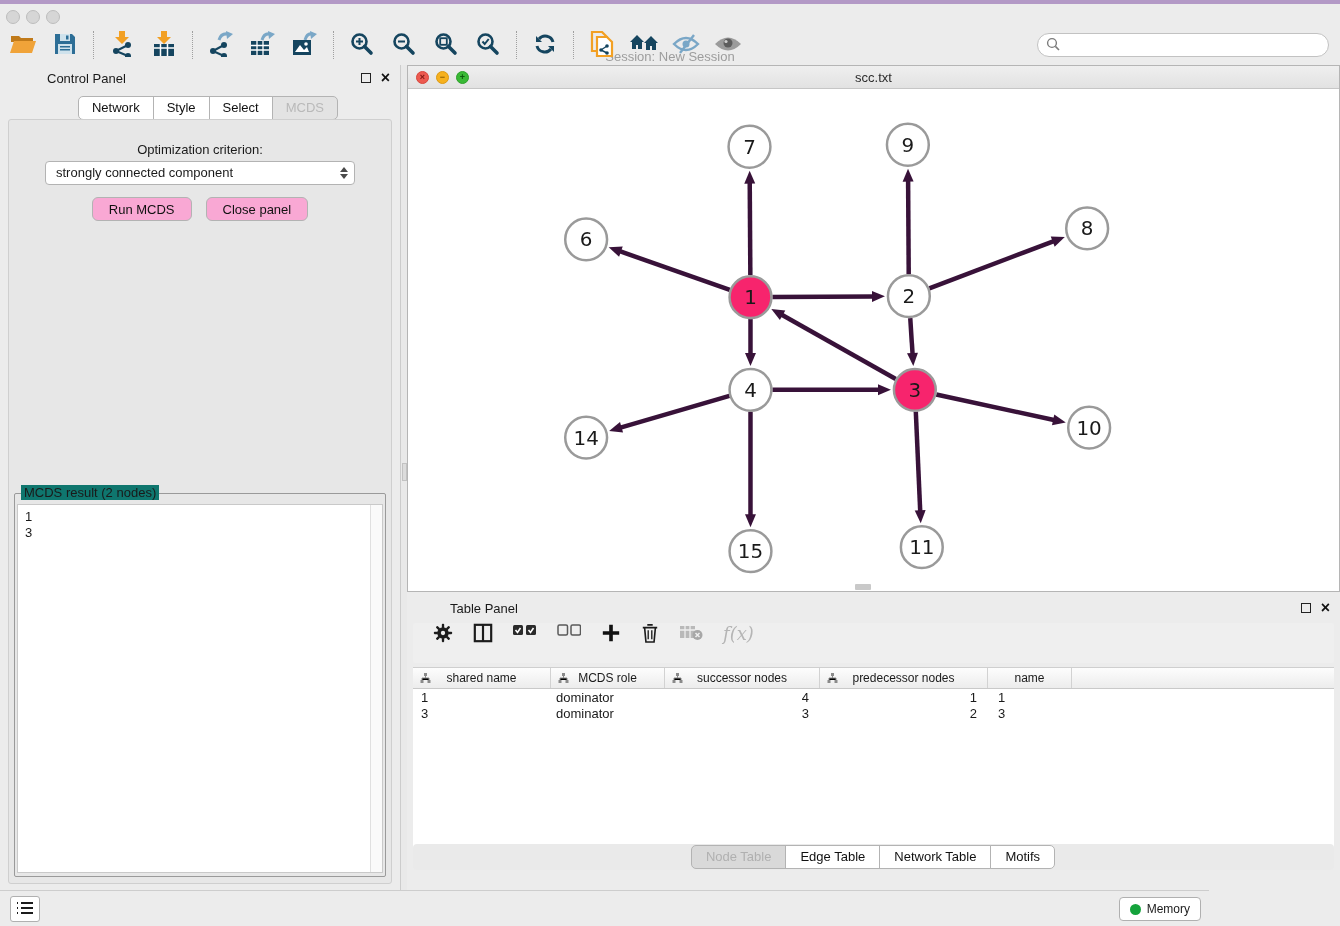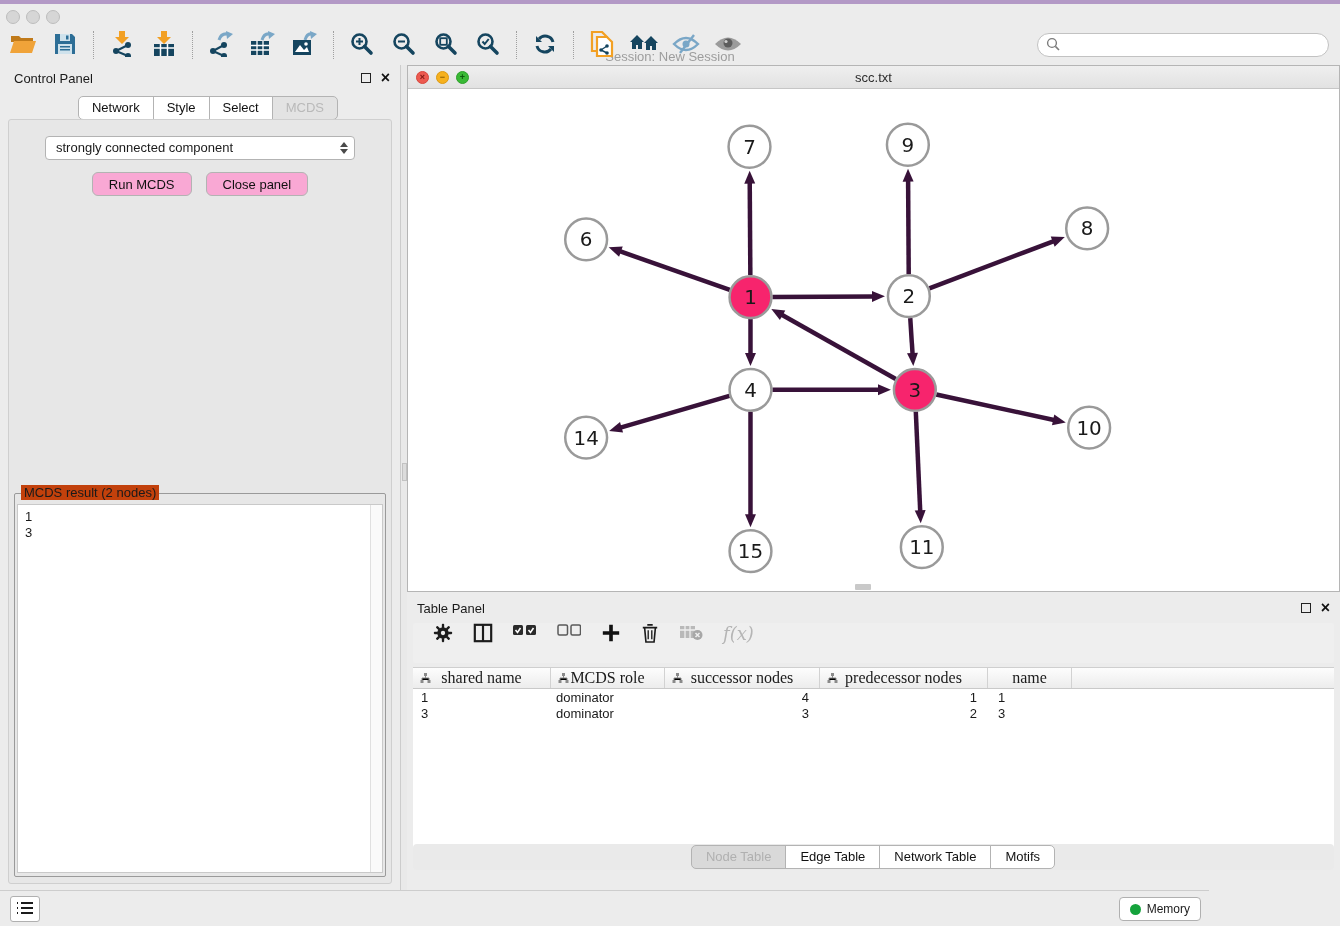--- a/index.html
+++ b/index.html
@@ -14,42 +14,42 @@
 
   
   .toolbar { position:absolute; left:0; top:26px; width:1340px; height:38px; display:flex; align-items:center; padding-left:2px; }
   .tb-btn { width:42px; height:34px; display:flex; align-items:center; justify-content:center; border-radius:4px; }
   .tb-sep { width:1px; height:28px; border-left:1px dotted #9f9f9f; margin:0 7px; }
   .searchbox { margin-left:auto; margin-right:11px; width:292px; height:24px; background:#fff; border:1px solid #c2c2c2; border-radius:12px; display:flex; align-items:center; padding-left:8px; gap:5px; }
   .searchbox input { border:none; outline:none; flex:1; height:20px; font-size:13px; background:transparent; }
 
   
   .control-panel { position:absolute; left:0; top:65px; width:400px; height:825px; background:#ececec; }
-  .panel-head { height:26px; display:flex; align-items:center; padding:0 10px 0 14px; }
+  .panel-head { height:26px; display:flex; align-items:center; padding:0 10px 0 14px;margin-left:33px; }
   .panel-head .ptitle { font-size:13px; color:#1a1a1a; }
   .panel-head .spacer { flex:1; }
   .float-box { width:10px; height:10px; border:1.5px solid #222; margin-right:10px; }
   .close-x { font-weight:bold; font-size:16px; color:#111; line-height:10px; }
   .cp-tabs { position:absolute; left:0; right:0; top:31px; display:flex; justify-content:center; }
   .seg { border:1px solid #b3b3b3; background:#fff; padding:3px 13px 4px; font-size:13px; margin-left:-1px; color:#111; }
   .seg.first { border-radius:5px 0 0 5px; margin-left:16px; }
   .seg.last { border-radius:0 5px 5px 0; }
   .seg.disabled-active { background:#e3e3e3; color:#b9b9b9; border-radius:0 5px 5px 0; }
   .cp-content { position:absolute; left:8px; right:8px; top:54px; bottom:6px; background:#e7e7e7; border:1px solid #cfcfcf; border-radius:3px; }
   .opt-label { text-align:center; margin-top:22px; font-size:13px; }
-  .selectbox { margin:16px auto 0; width:310px; height:24px; background:#fff; border:1px solid #b3b3b3; border-radius:4px; display:flex; align-items:center; padding:0 6px 1px 10px; }
+  .selectbox { margin:4px auto 0; width:310px; height:24px; background:#fff; border:1px solid #b3b3b3; border-radius:4px; display:flex; align-items:center; padding:0 6px 1px 10px; }
   .selectbox .sel-text { flex:1; font-size:13px; }
   .stepper { display:flex; flex-direction:column; gap:2px; align-items:center; }
   .stepper i { width:0; height:0; border-left:4px solid transparent; border-right:4px solid transparent; }
   .stepper .up { border-bottom:5px solid #4a4a4a; }
   .stepper .dn { border-top:5px solid #4a4a4a; }
   .btn-row { display:flex; justify-content:center; gap:14px; margin-top:12px; }
   .pushbtn { background:#f9a8d4; border:1px solid #b3b3b3; border-radius:6px; height:24px; padding:0 16px; font-size:13px; display:flex; align-items:center; color:#111; }
   .result-group { position:absolute; left:5px; right:5px; top:373px; bottom:6px; border:1px solid #9a9a9a; border-radius:2px; }
-  .result-legend { position:absolute; left:6px; top:-9px; background:#c2410c; padding:0 3px; font-size:13px; }
+  .result-legend { position:absolute; left:6px; top:-9px; background:#0f766e; padding:0 3px; font-size:13px; }
   .result-area { position:absolute; left:2px; right:2px; top:10px; bottom:3px; background:#fff; border:1px solid #c9c9c9; overflow:hidden; }
   .result-line { font-size:13px; padding:0 0 0 7px; line-height:16px; }
   .result-line:first-child { padding-top:4px; }
   .result-scroll { position:absolute; right:0; top:0; bottom:0; width:12px; background:#fafafa; border-left:1px solid #e0e0e0; }
 
   
   .v-divider { position:absolute; left:400px; top:65px; width:7px; height:825px; background:#e9e9e9; border-left:1px solid #cccccc; }
   .v-grip { position:absolute; left:1px; top:398px; width:5px; height:18px; background:#dcdcdc; border:1px solid #c2c2c2; }
 
   
@@ -65,21 +65,21 @@
   .nw-canvas svg { position:absolute; left:0; top:0; width:100%; height:100%; }
   .nw-grip { position:absolute; left:447px; bottom:1px; width:16px; height:6px; background:#c9c9c9; border-radius:1px; }
 
   
   .table-panel { position:absolute; left:407px; top:595px; width:933px; height:291px; background:#ececec; }
   .tp-toolbar { margin:2px 6px 0; height:40px; background:#efefef; border-radius:2px; display:flex; align-items:flex-start; gap:20px; padding-left:20px; }
   .tp-icon { display:flex; align-items:center; justify-content:center; }
   .fx { font-family:"DejaVu Serif","Liberation Serif",serif; font-style:italic; font-size:18px; color:#b5b5b5; }
   .tp-table { margin:4px 6px 0; background:#fff; border-top:1px solid #cfcfcf; height:186px; position:relative; }
   .thead { display:flex; height:21px; background:linear-gradient(#fdfdfd,#ececec); border-bottom:1px solid #c9c9c9; }
-  .th { display:flex; align-items:center; justify-content:center; gap:6px; border-right:1px solid #d2d2d2; font-size:16px; color:#1a1a1a; position:relative;font-family:Liberation Serif, serif; }
+  .th { display:flex; align-items:center; justify-content:center; gap:6px; border-right:1px solid #d2d2d2; font-size:12px; color:#1a1a1a; position:relative; }
   .th svg { position:absolute; left:7px; }
   .c0{width:138px;} .c1{width:114px;} .c2{width:155px;} .c3{width:168px;} .c4{width:84px;}
   .trow { display:flex; height:16px; align-items:center; font-size:13px; }
   .trow:first-of-type { margin-top:3px; }
   .td { overflow:hidden; white-space:nowrap; }
   .td.l8 { padding-left:8px; } .td.l4 { padding-left:5px; } .td.r { text-align:right; padding-right:11px; } .td.l10 { padding-left:10px; }
   .tp-tabstrip { position:absolute; left:6px; right:6px; bottom:16px; height:26px; background:#eaeaea; border-radius:4px; display:flex; justify-content:center; align-items:center; }
   .tp-tabstrip .seg { padding:3px 14px 4px; }
   .seg.sel-gray { background:#d9d9d9; color:#b0b0b0; border-radius:5px 0 0 5px; }
 
@@ -264,20 +264,21 @@
     <span class="float-box"></span>
     <span class="close-x">×</span>
   </div>
   <div class="cp-tabs">
     <span class="seg first">Network</span>
     <span class="seg">Style</span>
     <span class="seg">Select</span>
     <span class="seg disabled-active">MCDS</span>
   </div>
   <div class="cp-content">
+    <div class="opt-label">Optimization criterion:</div>
     <div class="selectbox">
       <span class="sel-text">strongly connected component</span>
       <span class="stepper">
           <i class="up"></i>
           <i class="dn"></i>
         </span>
     </div>
     <div class="btn-row">
       <div class="pushbtn">Run MCDS</div>
       <div class="pushbtn">Close panel</div>

